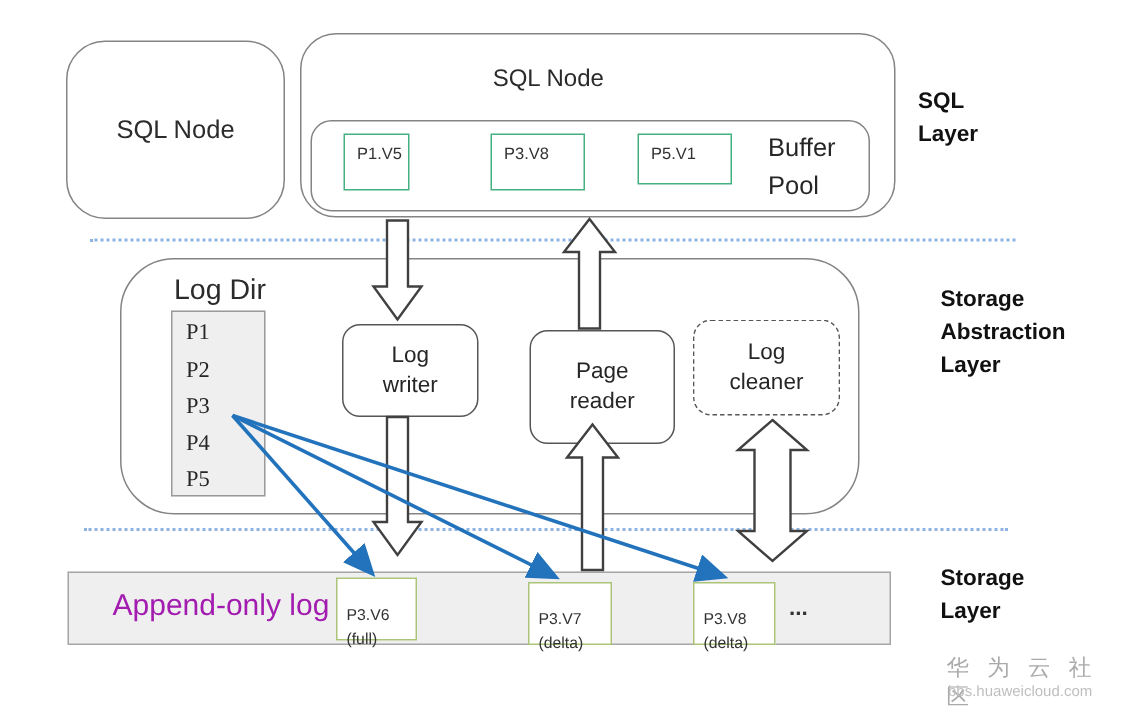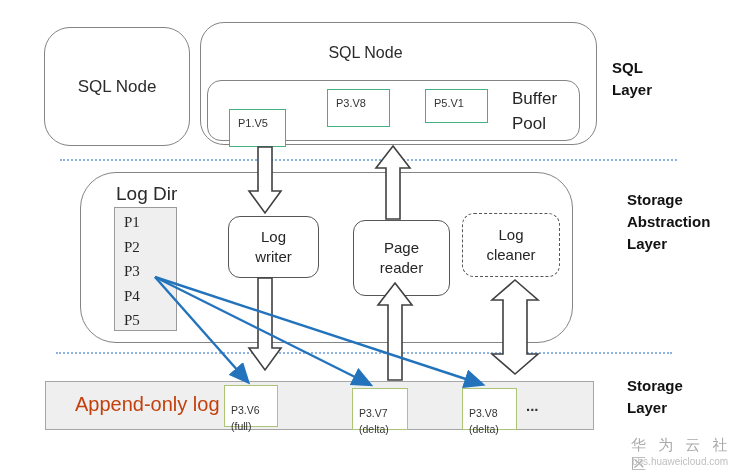--- a/index.html
+++ b/index.html
@@ -40,21 +40,21 @@
 <div id="canvas">
 
   <div class="abs node" style="left:44px;top:27px;width:146px;height:119px;">
     <span class="title" style="font-size:17px;">SQL Node</span>
   </div>
 
   <div class="abs node" style="left:200px;top:22px;width:397px;height:123px;border-radius:24px;"></div>
   <div class="abs title" style="left:200px;top:44px;width:331px;text-align:center;">SQL Node</div>
 
   <div class="abs" style="left:207px;top:80px;width:373px;height:61px;border:1.5px solid #848484;border-radius:14px;box-sizing:border-box;background:#fff;"></div>
-  <div class="abs page-box" style="left:229px;top:89px;width:57px;height:38px;margin-top:20px;">P1.V5</div>
+  <div class="abs page-box" style="left:229px;top:89px;width:44px;height:38px;">P1.V5</div>
   <div class="abs page-box" style="left:327px;top:89px;width:63px;height:38px;">P3.V8</div>
   <div class="abs page-box" style="left:425px;top:89px;width:63px;height:34px;">P5.V1</div>
   <div class="abs pre" style="left:512px;top:86px;font-size:17px;line-height:25px;">Buffer
 Pool</div>
 
   <div class="abs dotline" style="left:60px;top:159px;width:617px;"></div>
   <div class="abs dotline" style="left:56px;top:352px;width:616px;"></div>
 
   <div class="abs node" style="left:80px;top:172px;width:493px;height:171px;border-radius:36px;"></div>
 
@@ -70,21 +70,21 @@
   </div>
 
   <div class="abs smallnode pre" style="left:228px;top:216px;width:91px;height:62px;">Log
 writer</div>
   <div class="abs smallnode pre" style="left:353px;top:220px;width:97px;height:76px;">Page
 reader</div>
   <div class="abs smallnode dashednode pre" style="left:462px;top:213px;width:98px;height:64px;">Log
 cleaner</div>
 
   <div class="abs graypanel" style="left:45px;top:381px;width:549px;height:49px;"></div>
-  <div class="abs" style="left:75px;top:393px;font-size:20px;color:#c2410c;">Append-only log</div>
+  <div class="abs" style="left:75px;top:393px;font-size:20px;color:#a21caf;">Append-only log</div>
   <div class="abs seg-box pre" style="left:224px;top:385px;width:54px;height:42px;">P3.V6
 (full)</div>
   <div class="abs seg-box pre" style="left:352px;top:388px;width:56px;height:42px;">P3.V7
 (delta)</div>
   <div class="abs seg-box pre" style="left:462px;top:388px;width:55px;height:42px;">P3.V8
 (delta)</div>
   <div class="abs" style="left:526px;top:397px;font-size:15px;font-weight:700;color:#333;">...</div>
 
   <div class="abs sidelabel pre" style="left:612px;top:57px;">SQL
 Layer</div>

